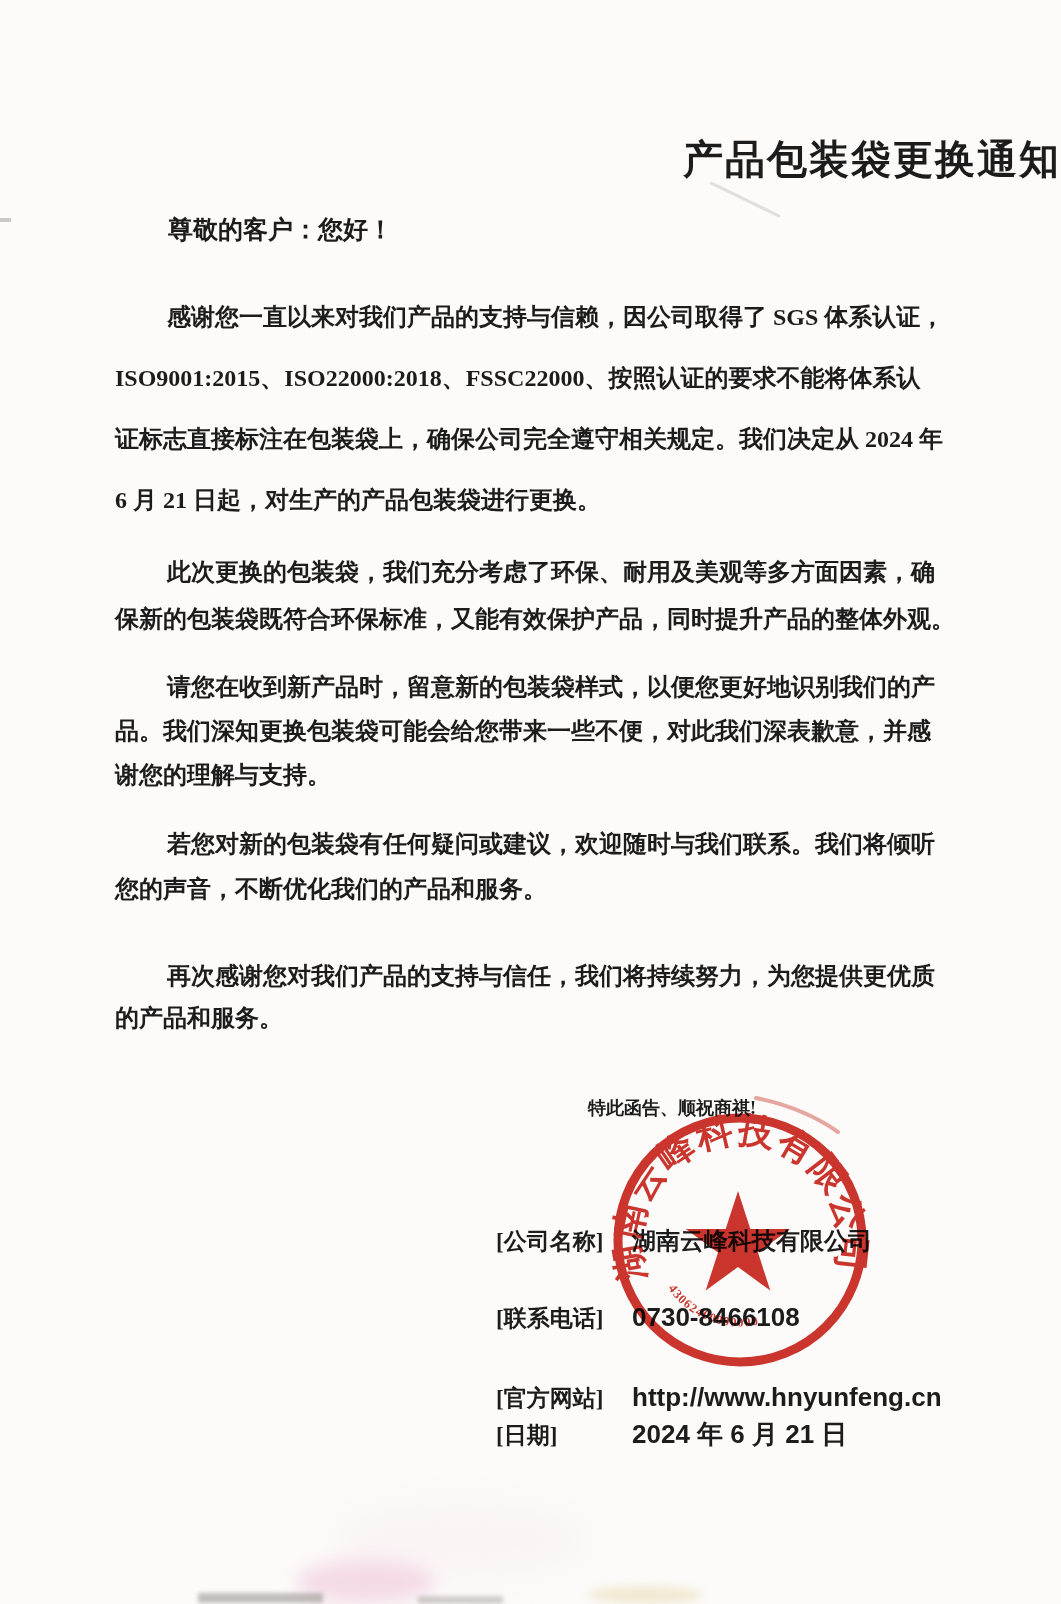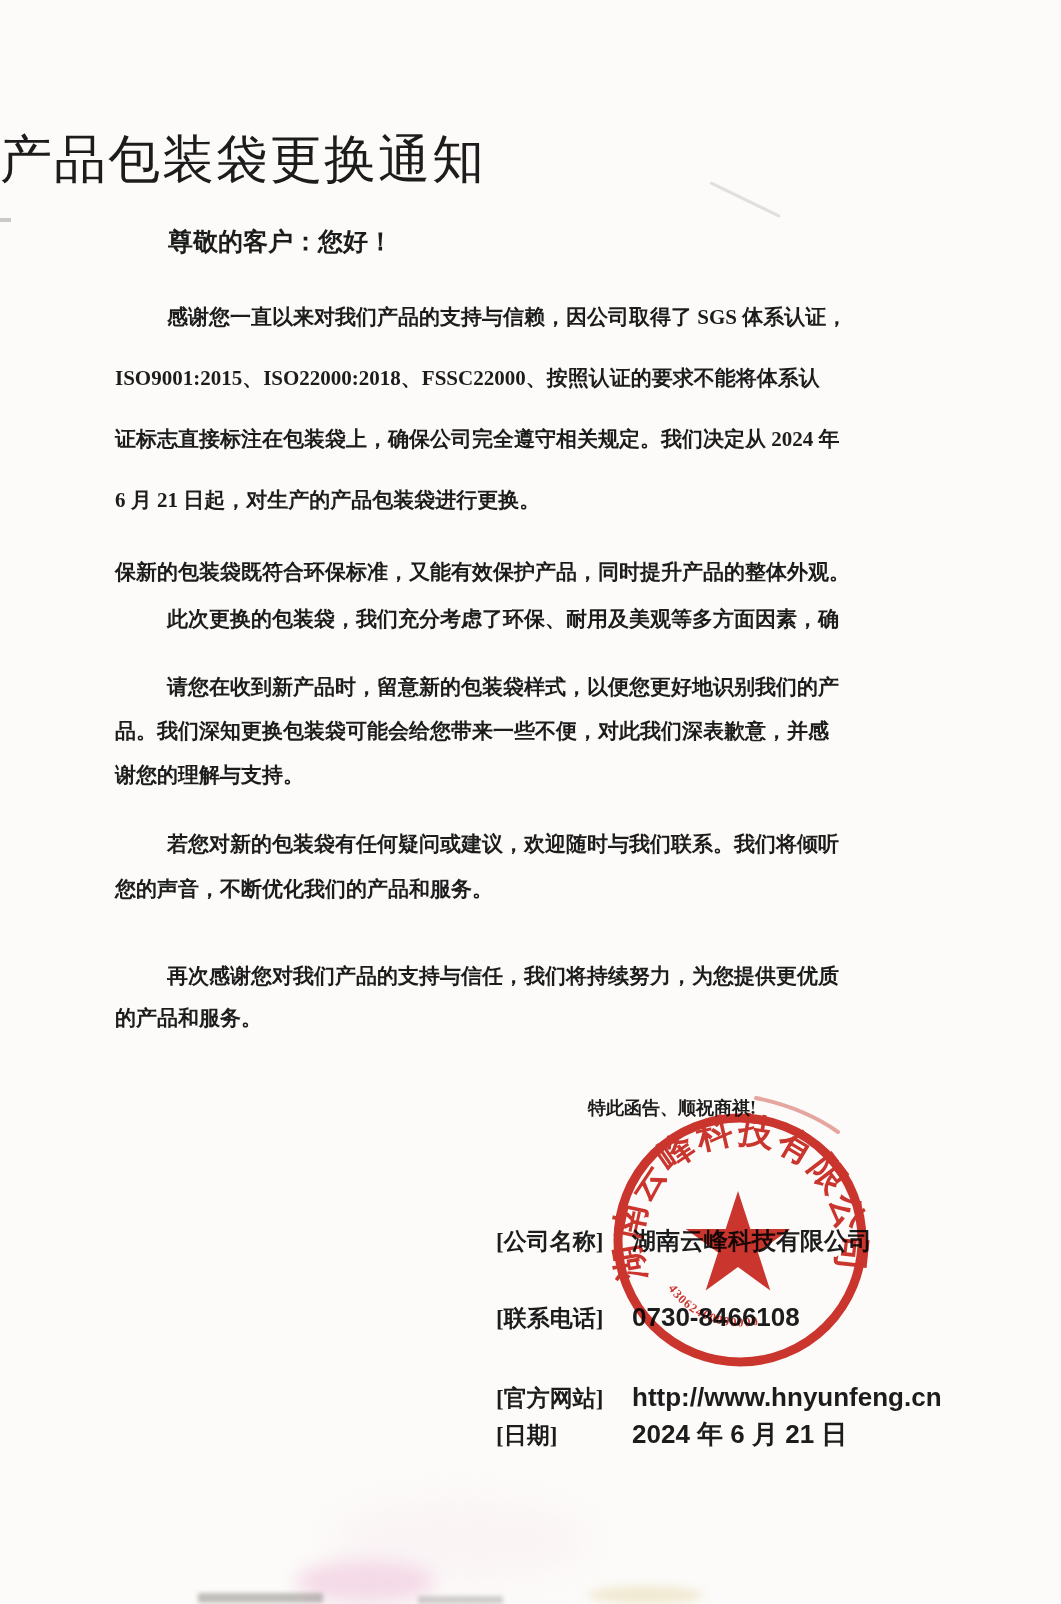--- a/index.html
+++ b/index.html
@@ -7,28 +7,28 @@
     position:relative;
     width:1061px;height:1604px;
     margin:0 auto;
     background:#fcfbf9;
     overflow:hidden;
     font-family:"Liberation Serif","DejaVu Serif",serif;
     color:#1c1c1c;
   }
   .title{
     position:absolute;top:134px;left:0;width:100%;
-    text-align:left;font-size:52px;font-weight:400;
+    text-align:right;font-size:40px;font-weight:700;
     letter-spacing:2px;line-height:52px;white-space:pre;
   }
   .greeting{
-    position:absolute;top:226px;left:168px;
+    position:absolute;top:214px;left:168px;
     font-size:25px;font-weight:700;line-height:32px;white-space:pre;
   }
-  .para{position:absolute;left:115px;font-size:21px;font-weight:700;}
+  .para{position:absolute;left:115px;font-size:24px;font-weight:700;}
   .para .bodyline{white-space:pre;}
   .para .indent{padding-left:52px;}
   .p1{top:287px;} .p1 .bodyline{line-height:61px;}
   .p2{top:549px;} .p2 .bodyline{line-height:47px;}
   .p3{top:665px;} .p3 .bodyline{line-height:44px;}
   .p4{top:822px;} .p4 .bodyline{line-height:45px;}
   .p5{top:955px;} .p5 .bodyline{line-height:42px;}
   .closing{
     position:absolute;top:1092px;left:588px;
     font-size:18px;font-weight:700;line-height:32px;white-space:pre;
@@ -74,22 +74,22 @@
   <div class="greeting">尊敬的客户：您好！</div>
 
   <div class="para p1">
     <div class="bodyline indent">感谢您一直以来对我们产品的支持与信赖，因公司取得了 SGS 体系认证，</div>
     <div class="bodyline">ISO9001:2015、ISO22000:2018、FSSC22000、按照认证的要求不能将体系认</div>
     <div class="bodyline">证标志直接标注在包装袋上，确保公司完全遵守相关规定。我们决定从 2024 年</div>
     <div class="bodyline">6 月 21 日起，对生产的产品包装袋进行更换。</div>
   </div>
 
   <div class="para p2">
+    <div class="bodyline indent">此次更换的包装袋，我们充分考虑了环保、耐用及美观等多方面因素，确</div>
     <div class="bodyline">保新的包装袋既符合环保标准，又能有效保护产品，同时提升产品的整体外观。</div>
-    <div class="bodyline indent">此次更换的包装袋，我们充分考虑了环保、耐用及美观等多方面因素，确</div>
   </div>
 
   <div class="para p3">
     <div class="bodyline indent">请您在收到新产品时，留意新的包装袋样式，以便您更好地识别我们的产</div>
     <div class="bodyline">品。我们深知更换包装袋可能会给您带来一些不便，对此我们深表歉意，并感</div>
     <div class="bodyline">谢您的理解与支持。</div>
   </div>
 
   <div class="para p4">
     <div class="bodyline indent">若您对新的包装袋有任何疑问或建议，欢迎随时与我们联系。我们将倾听</div>

